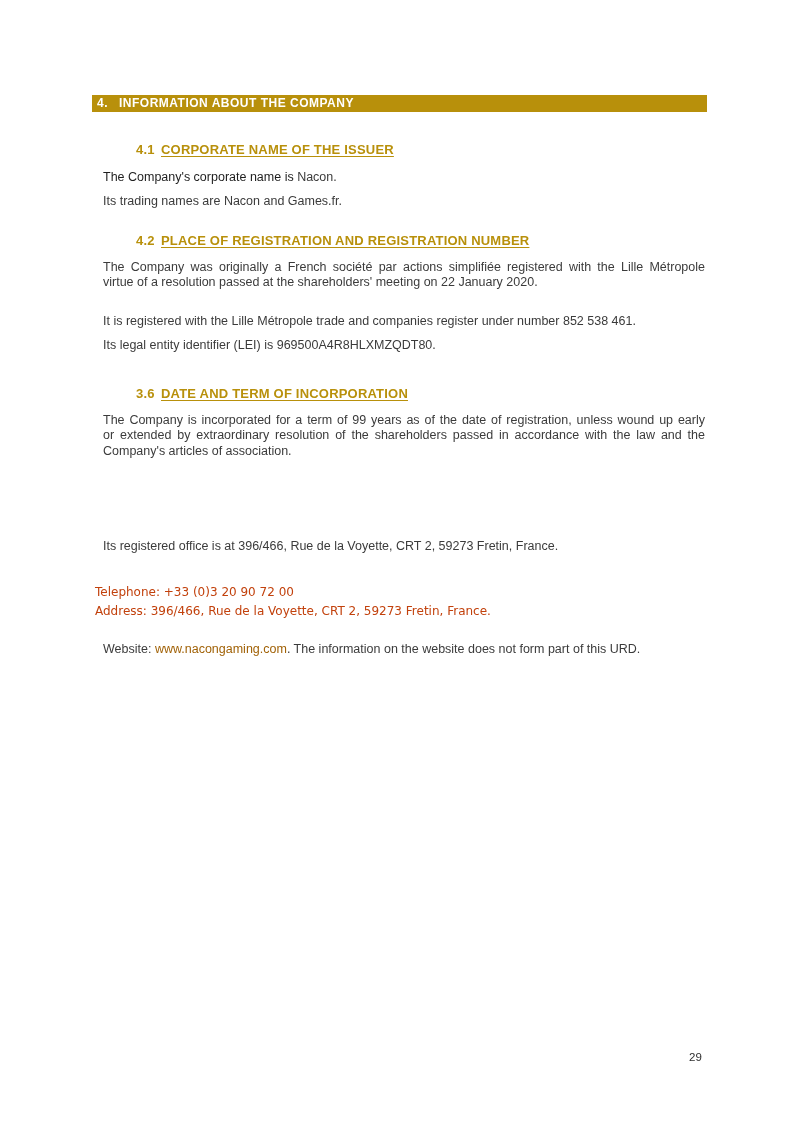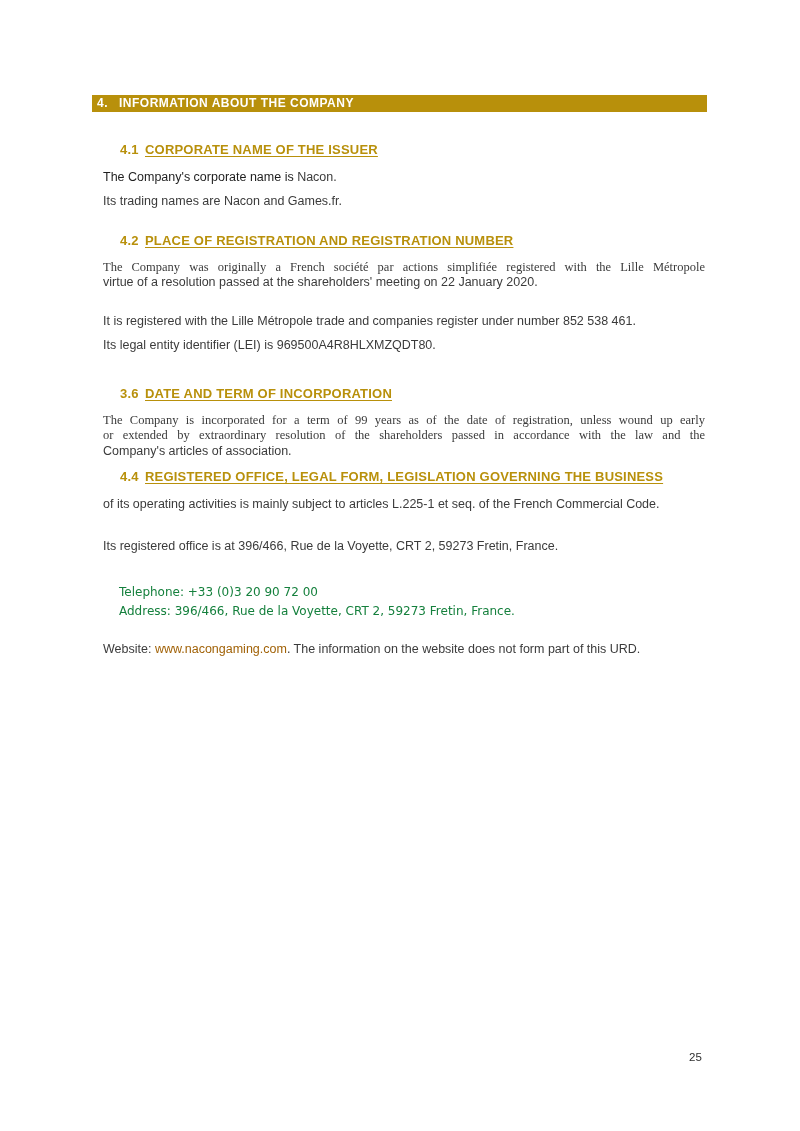--- a/index.html
+++ b/index.html
@@ -14,39 +14,39 @@
   .banner{
     position:absolute;left:92px;top:95px;width:615px;height:17px;
     background:#B8900B;color:#ffffff;
     font-weight:bold;font-size:12px;line-height:17px;
     letter-spacing:0.5px;white-space:nowrap;
   }
   .banner .bnum{position:absolute;left:5px;}
   .banner .bttl{position:absolute;left:27px;}
   
   .h{
-    position:absolute;left:120px;
+    position:absolute;left:136px;
     color:#B8900B;font-weight:bold;font-size:13px;
     letter-spacing:0.2px;white-space:nowrap;
   }
   .h .num{display:inline-block;min-width:25px;}
   .h .t{text-decoration:underline;text-underline-offset:2px;}
   
   .p{
     position:absolute;left:103px;width:602px;
     font-size:12.5px;color:#3b3b3b;line-height:15.4px;
   }
   .nowrap{white-space:nowrap;}
-  .jline{text-align:justify;text-align-last:justify;font-family:Liberation Serif, serif;}
+  .jline{text-align:justify;text-align-last:justify;}
   .lead{color:#1e1e1e;font-weight:500;}
   
   .contact{
     position:absolute;left:95px;
     font-family:"DejaVu Sans", sans-serif;
-    font-size:12px;color:#15803d;line-height:19px;white-space:nowrap;margin-left:24px;
+    font-size:12px;color:#c2410c;line-height:19px;white-space:nowrap;
   }
   .link{color:#a16207;text-decoration:none;cursor:pointer;}
   .pageno{
     position:absolute;left:689px;top:1051px;
     font-size:11.5px;color:#2e2e2e;
   }
 </style>
 </head>
 <body>
 
@@ -77,32 +77,28 @@
 
   <div class="h" style="top:386px">
     <span class="num">3.6</span><span class="t">DATE AND TERM OF INCORPORATION</span>
   </div>
   <div class="p" style="top:413px">
     <div class="jline">The Company is incorporated for a term of 99 years as of the date of registration, unless wound up early</div>
     <div class="jline">or extended by extraordinary resolution of the shareholders passed in accordance with the law and the</div>
     <div>Company's articles of association.</div>
   </div>
 
-  <div class="h" style="top:469px">
-    <span class="num">4.4</span><span class="t">REGISTERED OFFICE, LEGAL FORM, LEGISLATION GOVERNING THE BUSINESS</span>
-  </div>
   <div class="p" style="top:497px">
-    <div>of its operating activities is mainly subject to articles L.225-1 et seq. of the French Commercial Code.</div>
   </div>
   <div class="p nowrap" style="top:539px">Its registered office is at 396/466, Rue de la Voyette, CRT 2, 59273 Fretin, France.</div>
 
   <div class="contact" style="top:583px">
     <div>Telephone: +33 (0)3 20 90 72 00</div>
     <div>Address: 396/466, Rue de la Voyette, CRT 2, 59273 Fretin, France.</div>
   </div>
 
   <div class="p nowrap" style="top:642px">
     <span>Website: </span><a class="link" href="#">www.nacongaming.com</a><span>. The information on the website does not form part of this URD.</span>
   </div>
 
-  <div class="pageno">25</div>
+  <div class="pageno">29</div>
 
 </div>
 
 </body></html>

